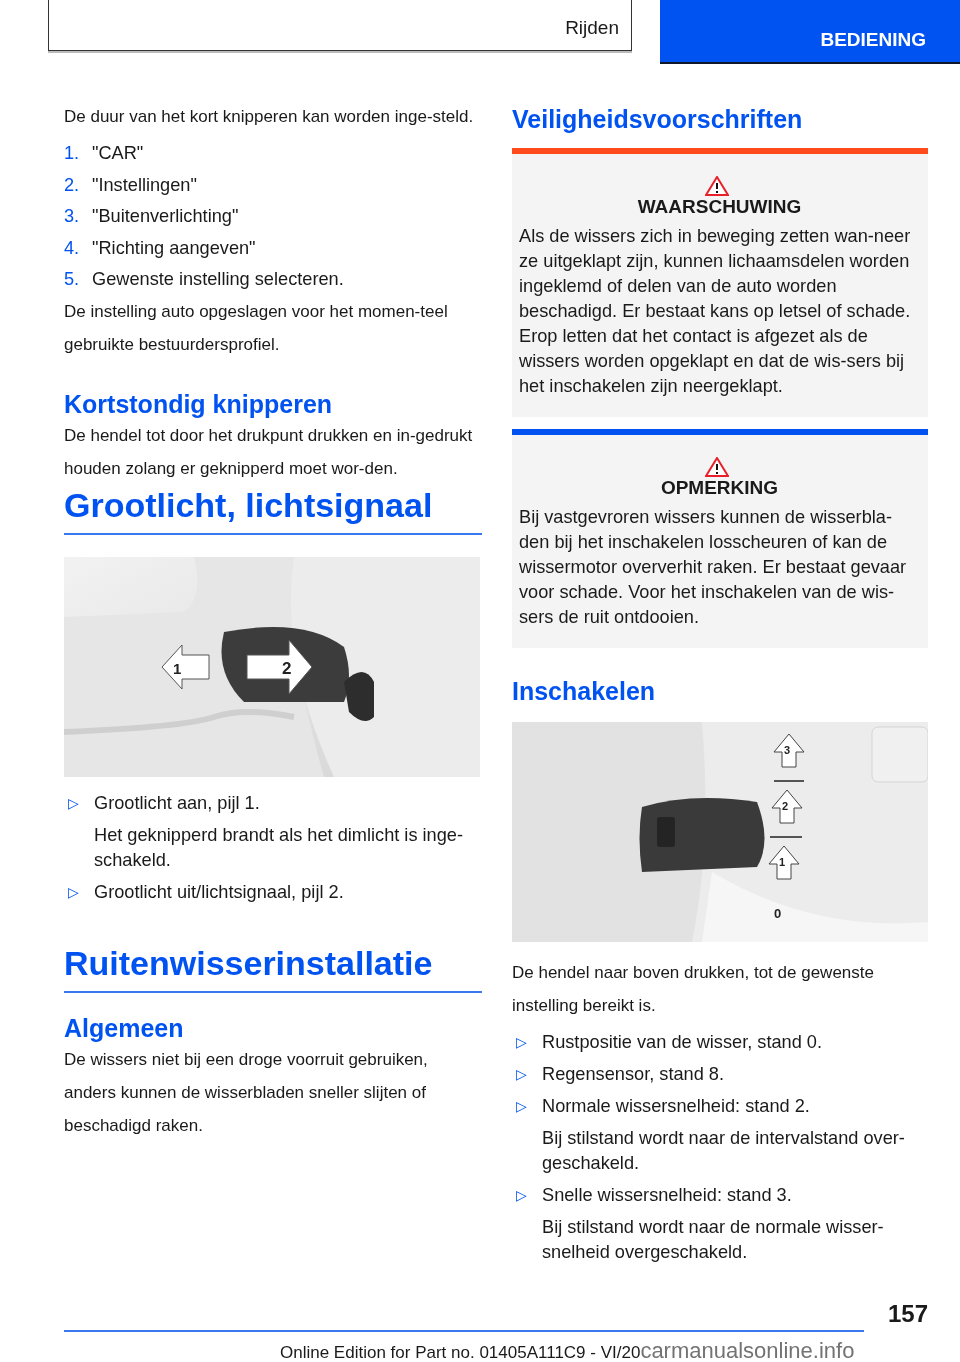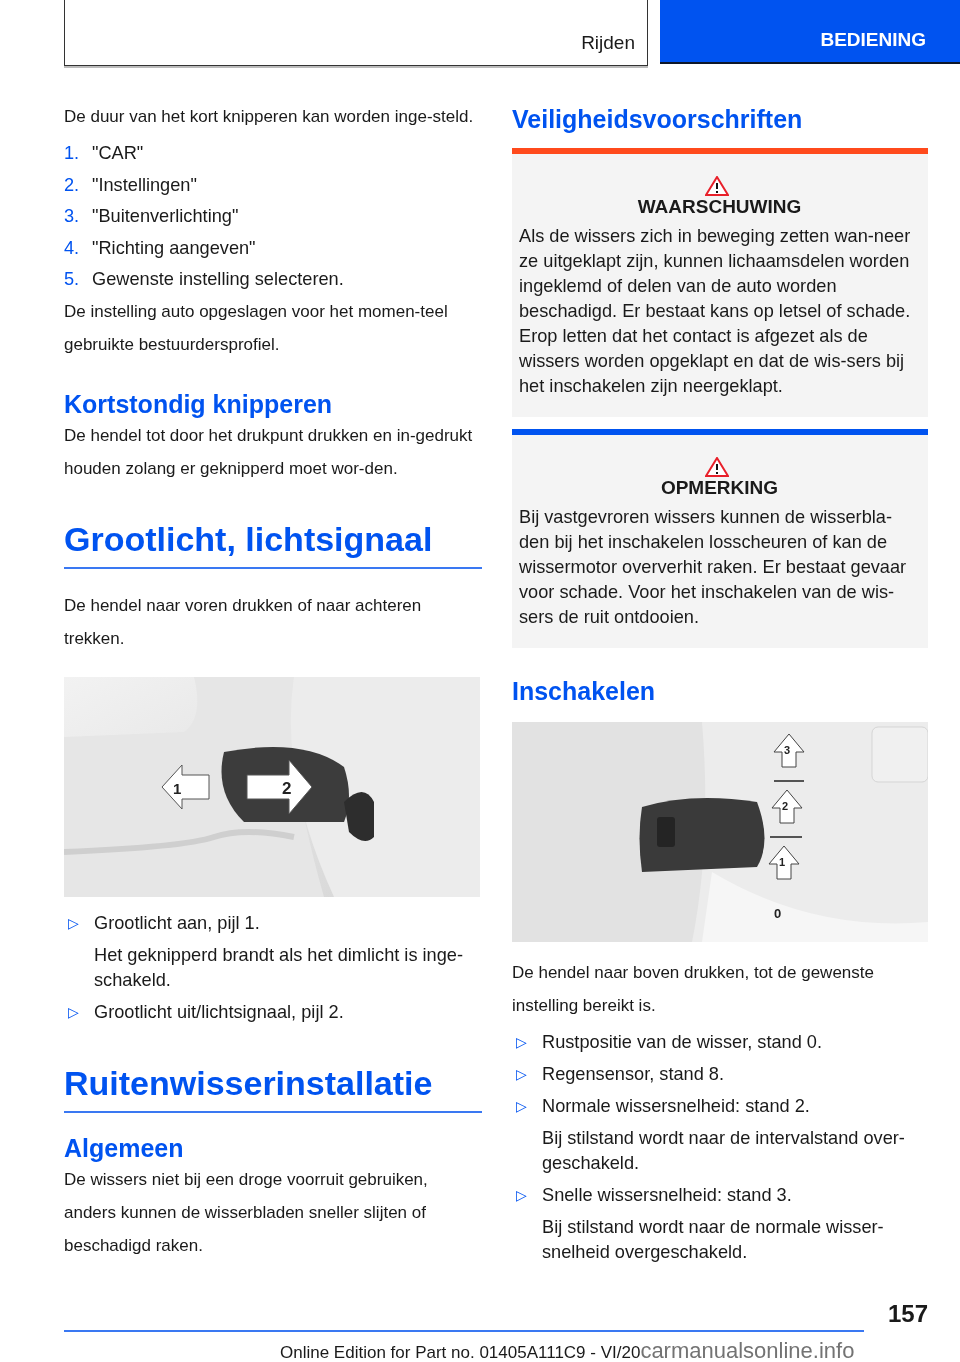--- a/index.html
+++ b/index.html
@@ -1,18 +1,18 @@
 <!DOCTYPE html>
 <html><head>
 <meta charset="utf-8">
 <style>
   html, body { margin:0; padding:0; background:#ffffff; }
   body { width:960px; height:1362px; position:relative; overflow:hidden;
          font-family:"Liberation Sans", "DejaVu Sans", sans-serif; color:#1a1a1a; }
-  .hdr-left { position:absolute; left:64px; top:0; width:584px; height:66px;
+  .hdr-left { position:absolute; left:48px; top:0; width:584px; height:51px;
               border:1px solid #333; border-top:none; box-shadow:0 2px 0 #bbb; box-sizing:border-box; }
   .hdr-left span { position:absolute; right:12px; bottom:11px; font-size:19px; color:#1a1a1a; }
   .hdr-right { position:absolute; left:660px; top:0; width:300px; height:64px; background:#0053f0;
                border-bottom:2px solid #0f172a; box-sizing:border-box; }
   .hdr-right span { position:absolute; right:34px; bottom:11px; font-size:19px; font-weight:bold; color:#fff; }
 
   .col { position:absolute; width:418px; }
   .col-l { left:64px; top:100px; }
   .col-r { left:512px; top:100px; width:416px; }
 
@@ -69,23 +69,22 @@
     <li style="margin-bottom:3px">
         <span class="num">5.</span>
         <span>Gewenste instelling selecteren.</span>
       </li>
   </ul>
   <p>De instelling auto opgeslagen voor het momen-teel gebruikte bestuurdersprofiel.</p>
 
   <div class="h2" style="margin-top:28px">Kortstondig knipperen</div>
   <p>De hendel tot door het drukpunt drukken en in-gedrukt houden zolang er geknipperd moet wor-den.</p>
 
-  <div class="h1" style="margin-top:34px">Grootlicht, lichtsignaal</div>
+  <div class="h1" style="">Grootlicht, lichtsignaal</div>
   <div class="h1-rule"></div>
-  <p style="margin-top:20px">De hendel naar voren drukken of naar achteren trekken.</p>
 
   <div class="fig" style="margin-top:22px;height:220px;width:416px">
     <svg width="416" height="220" viewBox="0 0 416 220">
       <defs>
         <linearGradient id="g1" x1="0" y1="0" x2="1" y2="1">
             <stop offset="0" stop-color="#f2f2f2"></stop>
             <stop offset="1" stop-color="#d4d4d4"></stop>
           </linearGradient>
       </defs>
       <rect width="416" height="220" fill="url(#g1)"></rect>

